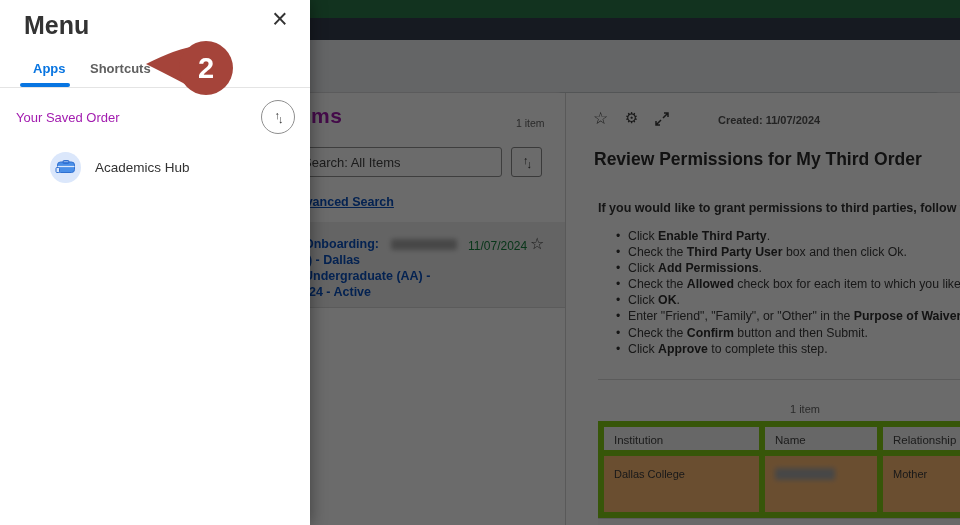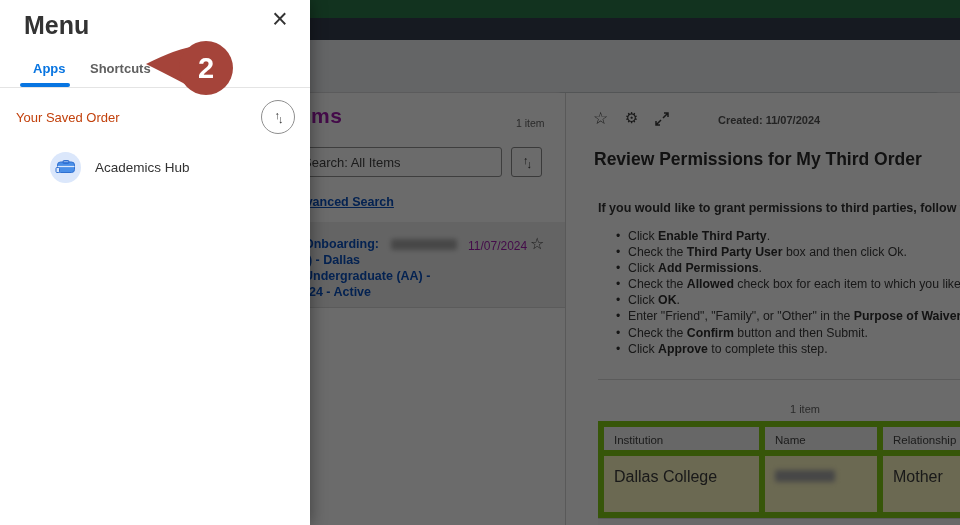--- a/index.html
+++ b/index.html
@@ -31,21 +31,21 @@
   .items-search::placeholder { color:#444; opacity:1; }
   .items-sort    { left:511px; top:147px; width:31px; height:30px; border:1px solid #8a8a8a; border-radius:3px;
                    background:#fff; display:flex; align-items:center; justify-content:center; }
   .sort-arrows { font-size:11px; color:#333; letter-spacing:-2px; line-height:1; }
   .sort-arrows .up { position:relative; top:-2px; }
   .sort-arrows .dn { position:relative; top:2px; }
   .adv-link { left:289px; top:195px; font-size:12.5px; font-weight:bold; color:#0b52c0; text-decoration:underline; }
 
   .item-row { left:264px; top:222px; width:301px; height:86px; background:#efefef; border-bottom:1px solid #d8d8d8; }
   .item-line { position:absolute; font-size:12.5px; font-weight:bold; color:#0b52c0; white-space:nowrap; }
-  .item-date { left:468px; top:239px; font-size:12px; color:#a21caf; }
+  .item-date { left:468px; top:239px; font-size:12px; color:#15803d; }
   .item-star { left:530px; top:234px; font-size:16px; color:#444; }
   .redact { background:#a9a9a9; filter:blur(2.5px); border-radius:2px; }
   .items-scrollbar { left:312px; top:520px; width:252px; height:5px; background:#fff; border-radius:2px; }
 
   
   .d-star { left:593px; top:108px; font-size:17px; color:#3d3d3d; }
   .d-gear { left:625px; top:109px; font-size:15px; color:#3d3d3d; }
   .d-expand { left:655px; top:112px; }
   .d-created { left:718px; top:114px; font-size:11px; color:#555;font-weight:bold; }
   .d-title { left:594px; top:149px; font-size:17.5px; font-weight:bold; color:#2b2b2b; }
@@ -53,36 +53,36 @@
   .d-steps { left:616px; top:228px; width:360px; list-style:none; }
   .d-steps li { font-size:12.3px; color:#3a3a3a; line-height:16.1px; white-space:nowrap; }
   .d-steps li::before { content:"•"; display:inline-block; width:12px; color:#333; }
   .d-steps b { color:#2f2f2f; }
   .d-divider { left:598px; top:379px; width:362px; height:1px; background:#d9d9d9; }
   .tbl-caption { left:598px; top:402px; font-size:12px; font-weight:bold; color:#333; }
   .tbl-count { left:790px; top:403px; font-size:11px; color:#666; }
   .tbl { left:598px; top:421px; width:420px; border-collapse:collapse; table-layout:fixed; }
   .tbl th, .tbl td { border:6px solid #84cc16; text-align:left; vertical-align:top; padding:8px 0 0 10px; }
   .tbl th { background:#f5f5f5; height:29px; font-size:11.5px; font-weight:normal; color:#454545; padding-top:7px; }
-  .tbl td { background:#fef9c3; height:62px; font-size:16px; color:#3c3c3c; padding-top:12px; }
+  .tbl td { background:#fdba74; height:62px; font-size:11px; color:#3c3c3c; padding-top:12px; }
   .tbl-footer { left:598px; top:518px; width:362px; height:7px; background:#fbfbfb; border-top:1px solid #d6d6d6; }
 
   
   .scrim { left:0; top:0; width:960px; height:525px; background:rgba(0,0,0,0.58); z-index:5; }
   .menu-panel { left:0; top:0; width:310px; height:525px; background:#fff; z-index:10;
                 box-shadow:2px 0 14px rgba(0,0,0,.35); }
   .menu-title { left:24px; top:11px; font-size:25px; font-weight:bold; color:#333; }
   .menu-close { left:272px; top:6px; font-size:27px; font-weight:300; color:#333; cursor:pointer; line-height:1; }
   .tab { top:61px; font-size:13px; cursor:pointer; }
   .tab-apps { left:33px; color:#0875e1; font-weight:bold; }
   .tab-shortcuts { left:90px; color:#5f5f5f; font-weight:600; }
   .tab-underline { left:20px; top:83px; width:50px; height:4px; background:#0875e1; border-radius:2px; }
   .tabs-divider { left:0; top:87px; width:310px; height:1px; background:#e4e4e4; }
   .pin { left:144px; top:40px; z-index:12; }
-  .saved-label { left:16px; top:110px; font-size:13px; color:#c2410c; }
+  .saved-label { left:16px; top:110px; font-size:13px; color:#a21caf; }
   .saved-sort { left:261px; top:100px; width:34px; height:34px; border:1.5px solid #8f8f8f; border-radius:50%;
                 background:#fff; display:flex; align-items:center; justify-content:center; cursor:pointer; }
   .menu-item { left:0; width:310px; height:38px; display:flex; align-items:center; padding-left:25px; cursor:pointer; }
   .mi-academics { top:148px;margin-left:25px; }
   .mi-favorites { top:193px; }
   .mi-icon { width:31px; height:31px; border-radius:50%; display:flex; align-items:center; justify-content:center; }
   .mi-icon.hub { background:#dbe7fb; }
   .mi-icon.fav { background:#e6eefc; }
   .mi-label { margin-left:14px; font-size:13.5px; color:#333; }
 </style>

